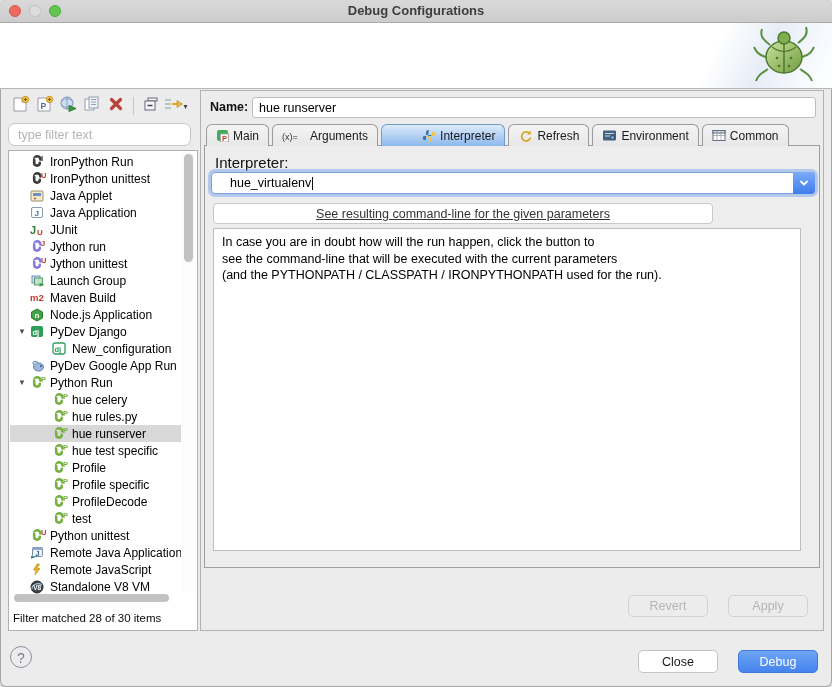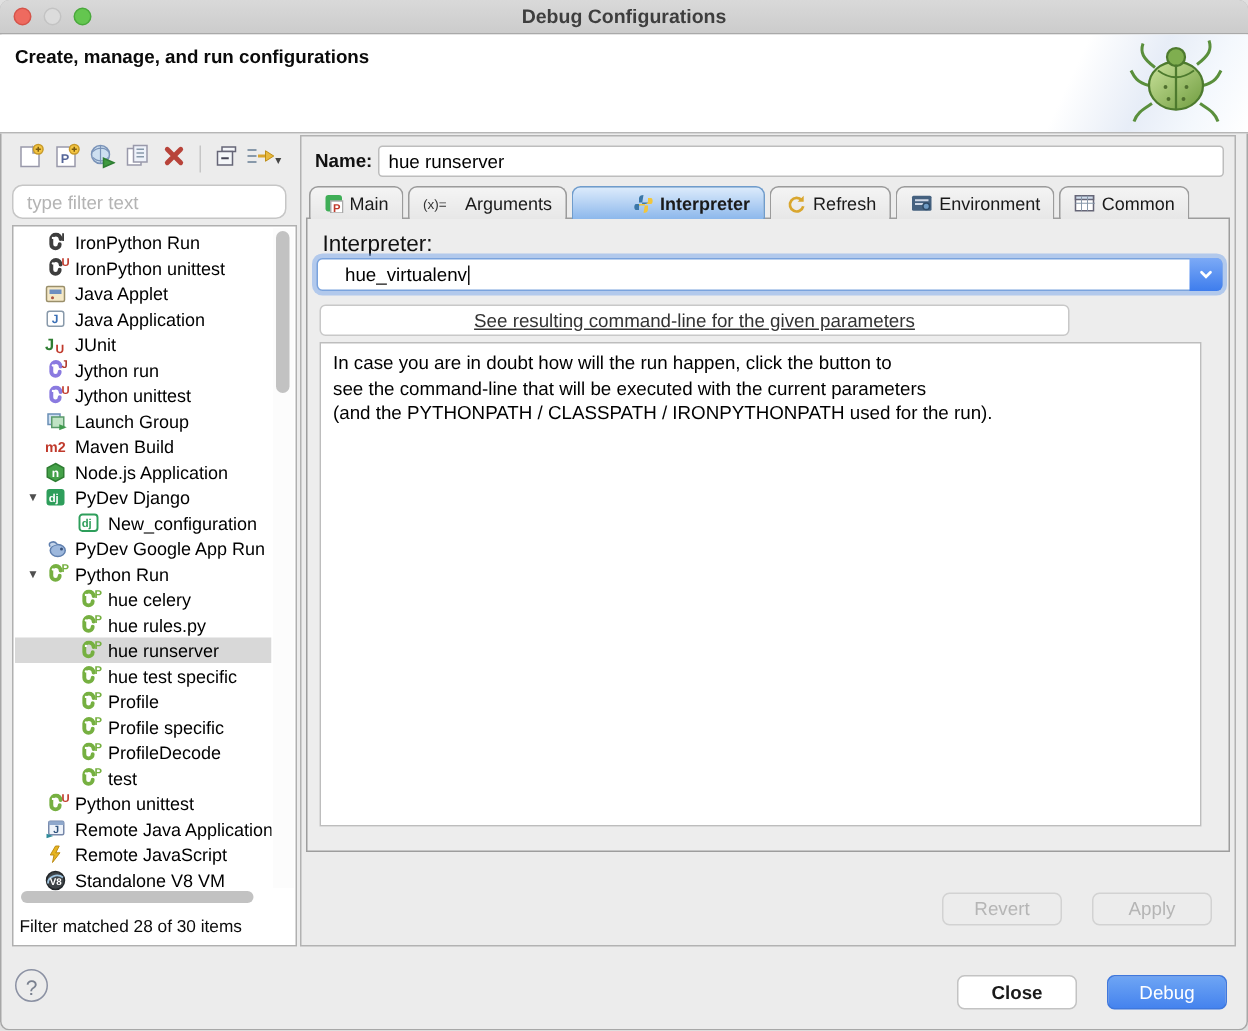--- a/index.html
+++ b/index.html
@@ -48,21 +48,21 @@
   .rpanel{position:absolute;left:200px;top:90px;width:624px;height:541px;border:1px solid #b2b2b2;box-sizing:border-box;}
   .name-label{position:absolute;left:210px;top:100px;font-size:12.5px;color:#111;font-weight:bold;}
   .name-input{position:absolute;left:252px;top:97px;width:564px;height:21px;box-sizing:border-box;
     border:1px solid #bdbdbd;border-radius:3px;background:#fff;font-size:12.5px;padding:0 6px;color:#000;
     font-family:"Liberation Sans",sans-serif;}
   
   .tabs{position:absolute;left:206px;top:123px;height:23px;display:flex;align-items:flex-end;gap:3px;z-index:2;}
   .tab{height:21px;display:flex;align-items:center;gap:4px;padding:0 9px;border:1px solid #9b9b9b;
     border-bottom:none;border-radius:6px 6px 0 0;background:linear-gradient(#f4f4f4,#e7e7e7);
     font-size:12px;color:#1a1a1a;}
-  .tab.sel{background:linear-gradient(#dcebfc,#8db8ec);border-color:#6f9ccc;font-weight:bold;padding-left:40px;}
+  .tab.sel{background:linear-gradient(#dcebfc,#8db8ec);border-color:#6f9ccc;font-weight:normal;padding-left:40px;}
   
   .content{position:absolute;left:204px;top:145px;width:616px;height:423px;background:#ededed;
     border:1px solid #9d9d9d;box-sizing:border-box;z-index:1;}
   .interp-label{position:absolute;left:10px;top:8px;font-size:15px;color:#111;}
   .combo{position:absolute;left:6px;top:26px;width:604px;height:22px;box-sizing:border-box;background:#fff;
     border:1px solid #7aa3dd;border-radius:4px;box-shadow:0 0 0 3px rgba(120,165,235,.5);
     font-size:12.5px;color:#000;display:flex;align-items:center;padding-left:18px;}
   .caret-bar{display:inline-block;width:1px;height:13px;background:#111;margin-left:1px;}
   .combo-btn{position:absolute;right:-1px;top:-1px;bottom:-1px;width:22px;border-radius:0 4px 4px 0;
     background:linear-gradient(#7caaf6,#3e7ded);display:flex;align-items:center;justify-content:center;}
@@ -70,42 +70,41 @@
     border:1px solid #c8c8c8;border-radius:4px;font-size:12.5px;color:#333;
     font-family:"Liberation Sans",sans-serif;text-decoration:underline;}
   .info-box{position:absolute;left:8px;top:82px;width:588px;height:323px;background:#fff;
     border:1px solid #bdbdbd;box-sizing:border-box;font-size:12.5px;color:#000;line-height:16.5px;
     padding:5px 8px;white-space:pre-line;}
   
   .btn{position:absolute;height:22px;border-radius:5px;font-size:12.5px;font-family:"Liberation Sans",sans-serif;}
   .btn.disabled{background:#ececec;border:1px solid #d2d2d2;color:#b5b5b5;}
   .revert{left:628px;top:595px;width:80px;}
   .apply{left:728px;top:595px;width:80px;}
-  .close{left:638px;top:650px;width:80px;height:23px;background:#fff;border:1px solid #c3c3c3;color:#1a1a1a;font-weight:bold;}
+  .close{left:638px;top:650px;width:80px;height:23px;background:#fff;border:1px solid #c3c3c3;color:#1a1a1a;}
   .debug{left:738px;top:650px;width:80px;height:23px;background:linear-gradient(#6ea5f4,#4583ee);
     border:1px solid #3f78dd;color:#fff;}
   .help{position:absolute;left:10px;top:646px;width:22px;height:22px;border:1.5px solid #8b91a3;
     border-radius:50%;color:#79808f;font-size:14px;text-align:center;line-height:20px;background:transparent;
     box-sizing:border-box;font-family:"Liberation Sans",sans-serif;}
 </style>
 </head>
 <body>
 
 <div class="window">
 
   <div class="titlebar">
     <span class="light red"></span>
     <span class="light gray"></span>
     <span class="light green"></span>
     <div class="wtitle">Debug Configurations</div>
   </div>
 
   <div class="banner">
     <div class="banner-decor"></div>
-    <div class="banner-title">Create, manage, and run configurations</div>
     <span class="bug">
       <svg width="64" height="60" viewBox="0 0 64 60">
         <defs>
           <linearGradient id="bugG" x1="0" y1="0" x2="1" y2="1">
             <stop offset="0" stop-color="#cbe39c"></stop>
               <stop offset="1" stop-color="#6f9c3f"></stop>
           </linearGradient>
         </defs>
         <g stroke="#5a8f3c" stroke-width="2" fill="none">
           <path d="M18 20 C10 14 8 10 10 4"></path>

